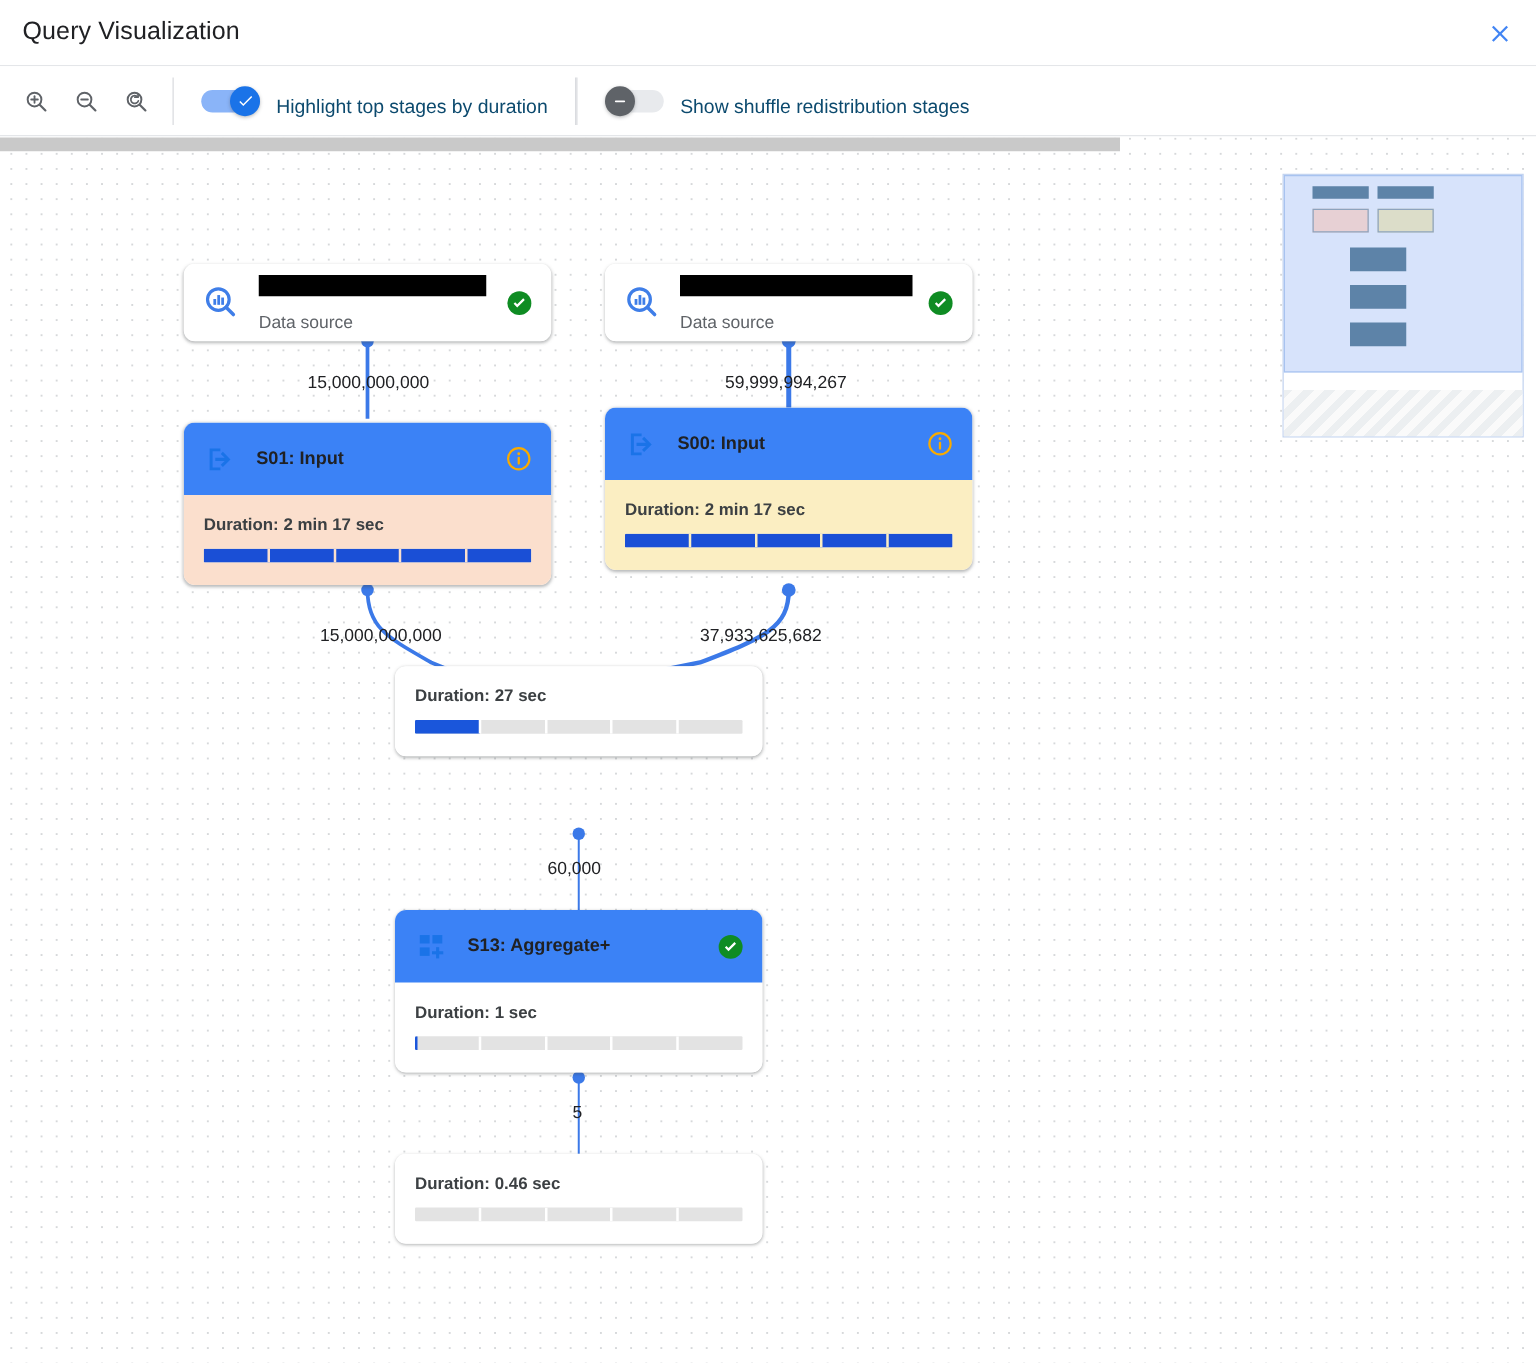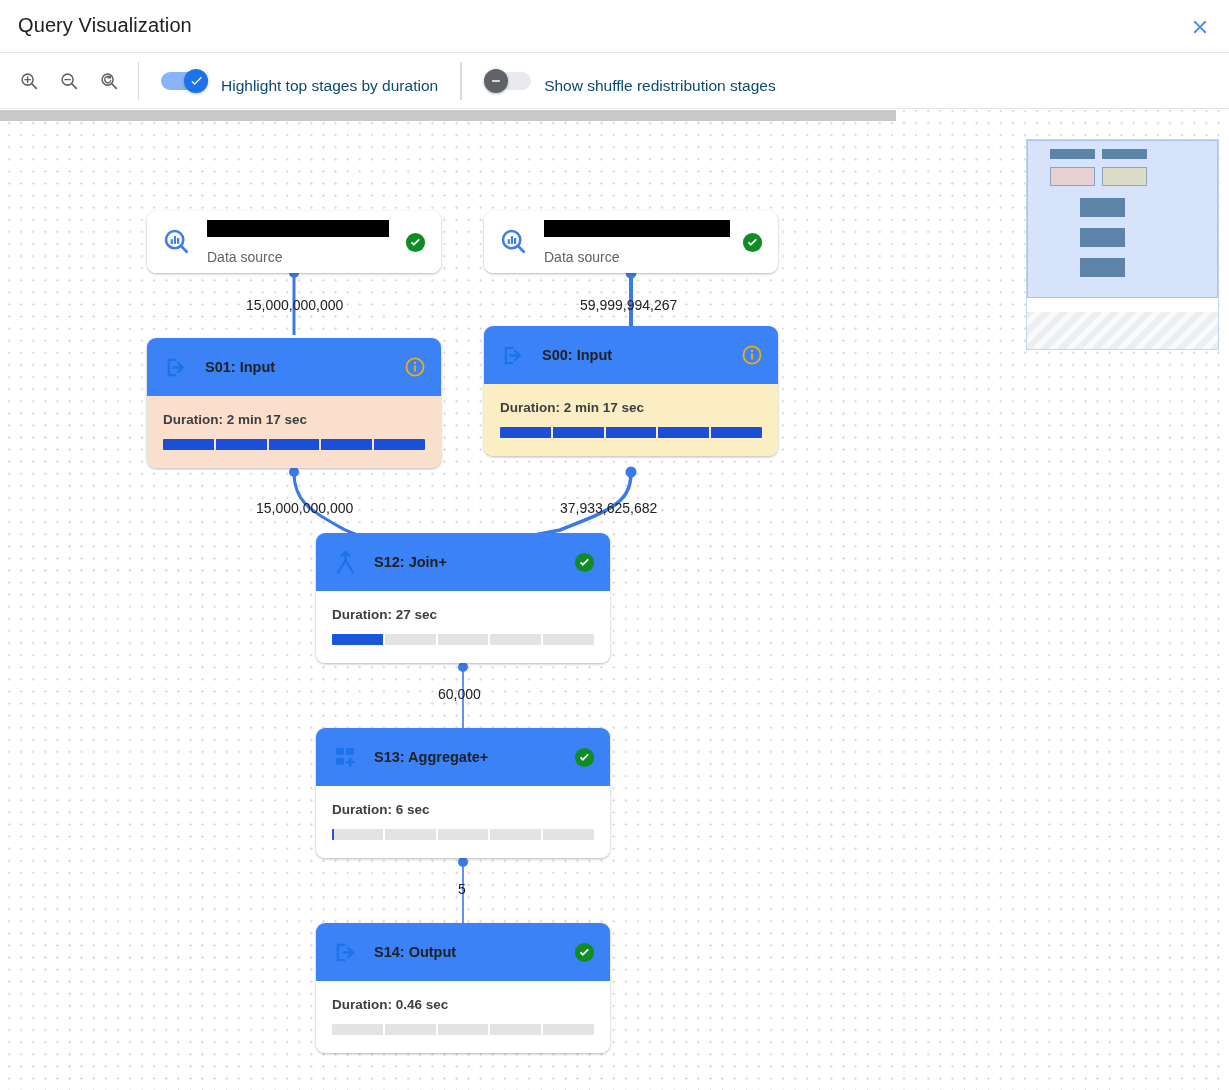--- a/index.html
+++ b/index.html
@@ -390,37 +390,20 @@
             <i></i>
             <i></i>
             <i></i>
             <i></i>
           </span>
       </div>
     </div>
   </div>
 
   <div class="node" style="left:316px; top:423px; width:294px;">
-    <div class="node-head">
-      <span class="node-icon">
-        <svg width="27" height="27" viewBox="0 0 24 24">
-          <path d="M12 3.2v7.2" stroke="#1a73e8" stroke-width="2.2" stroke-linecap="round" fill="none"></path>
-          <path d="M8.6 6.2L12 2.8l3.4 3.4" stroke="#1a73e8" stroke-width="2.2" stroke-linecap="round" stroke-linejoin="round" fill="none"></path>
-          <path d="M12 10.4L5.4 20.6" stroke="#1a73e8" stroke-width="2.2" stroke-linecap="round" fill="none"></path>
-          <path d="M12 10.4l6.6 10.2" stroke="#1a73e8" stroke-width="2.2" stroke-linecap="round" fill="none"></path>
-        </svg>
-      </span>
-      <span class="node-title">S12: Join+</span>
-      <span class="node-status">
-        <svg width="23" height="23" viewBox="0 0 24 24">
-          <circle cx="12" cy="12" r="10" fill="#0f8c23"></circle>
-          <path d="M10.2 15.6l-3-3 1.3-1.3 1.7 1.7 5-5 1.3 1.3z" fill="#ffffff"></path>
-        </svg>
-      </span>
-    </div>
     <div class="node-body">
       <div class="dur-text">Duration: 27 sec</div>
       <div class="progress">
         <span class="fill" style="width:20%;"></span>
         <span class="ticks">
             <i></i>
             <i></i>
             <i></i>
             <i></i>
             <i></i>
@@ -442,50 +425,35 @@
       </span>
       <span class="node-title">S13: Aggregate+</span>
       <span class="node-status">
         <svg width="23" height="23" viewBox="0 0 24 24">
           <circle cx="12" cy="12" r="10" fill="#0f8c23"></circle>
           <path d="M10.2 15.6l-3-3 1.3-1.3 1.7 1.7 5-5 1.3 1.3z" fill="#ffffff"></path>
         </svg>
       </span>
     </div>
     <div class="node-body">
-      <div class="dur-text">Duration: 6 sec</div>
+      <div class="dur-text">Duration: 1 sec</div>
       <div class="progress">
         <span class="fill" style="width:0.9%;"></span>
         <span class="ticks">
             <i></i>
             <i></i>
             <i></i>
             <i></i>
             <i></i>
           </span>
       </div>
     </div>
   </div>
 
   <div class="node" style="left:316px; top:813px; width:294px;">
-    <div class="node-head">
-      <span class="node-icon">
-        <svg width="27" height="27" viewBox="0 0 24 24">
-          <path d="M4.2 4.2h7.6v2.1H6.3v11.4h5.5v2.1H4.2z" fill="#1a73e8"></path>
-          <path d="M14.6 6.6l-1.5 1.5 2.8 2.8H9.2v2.2h6.7l-2.8 2.8 1.5 1.5 5.4-5.4z" fill="#1a73e8"></path>
-        </svg>
-      </span>
-      <span class="node-title">S14: Output</span>
-      <span class="node-status">
-        <svg width="23" height="23" viewBox="0 0 24 24">
-          <circle cx="12" cy="12" r="10" fill="#0f8c23"></circle>
-          <path d="M10.2 15.6l-3-3 1.3-1.3 1.7 1.7 5-5 1.3 1.3z" fill="#ffffff"></path>
-        </svg>
-      </span>
-    </div>
     <div class="node-body">
       <div class="dur-text">Duration: 0.46 sec</div>
       <div class="progress">
         <span class="fill" style="width:0%;"></span>
         <span class="ticks">
             <i></i>
             <i></i>
             <i></i>
             <i></i>
             <i></i>

